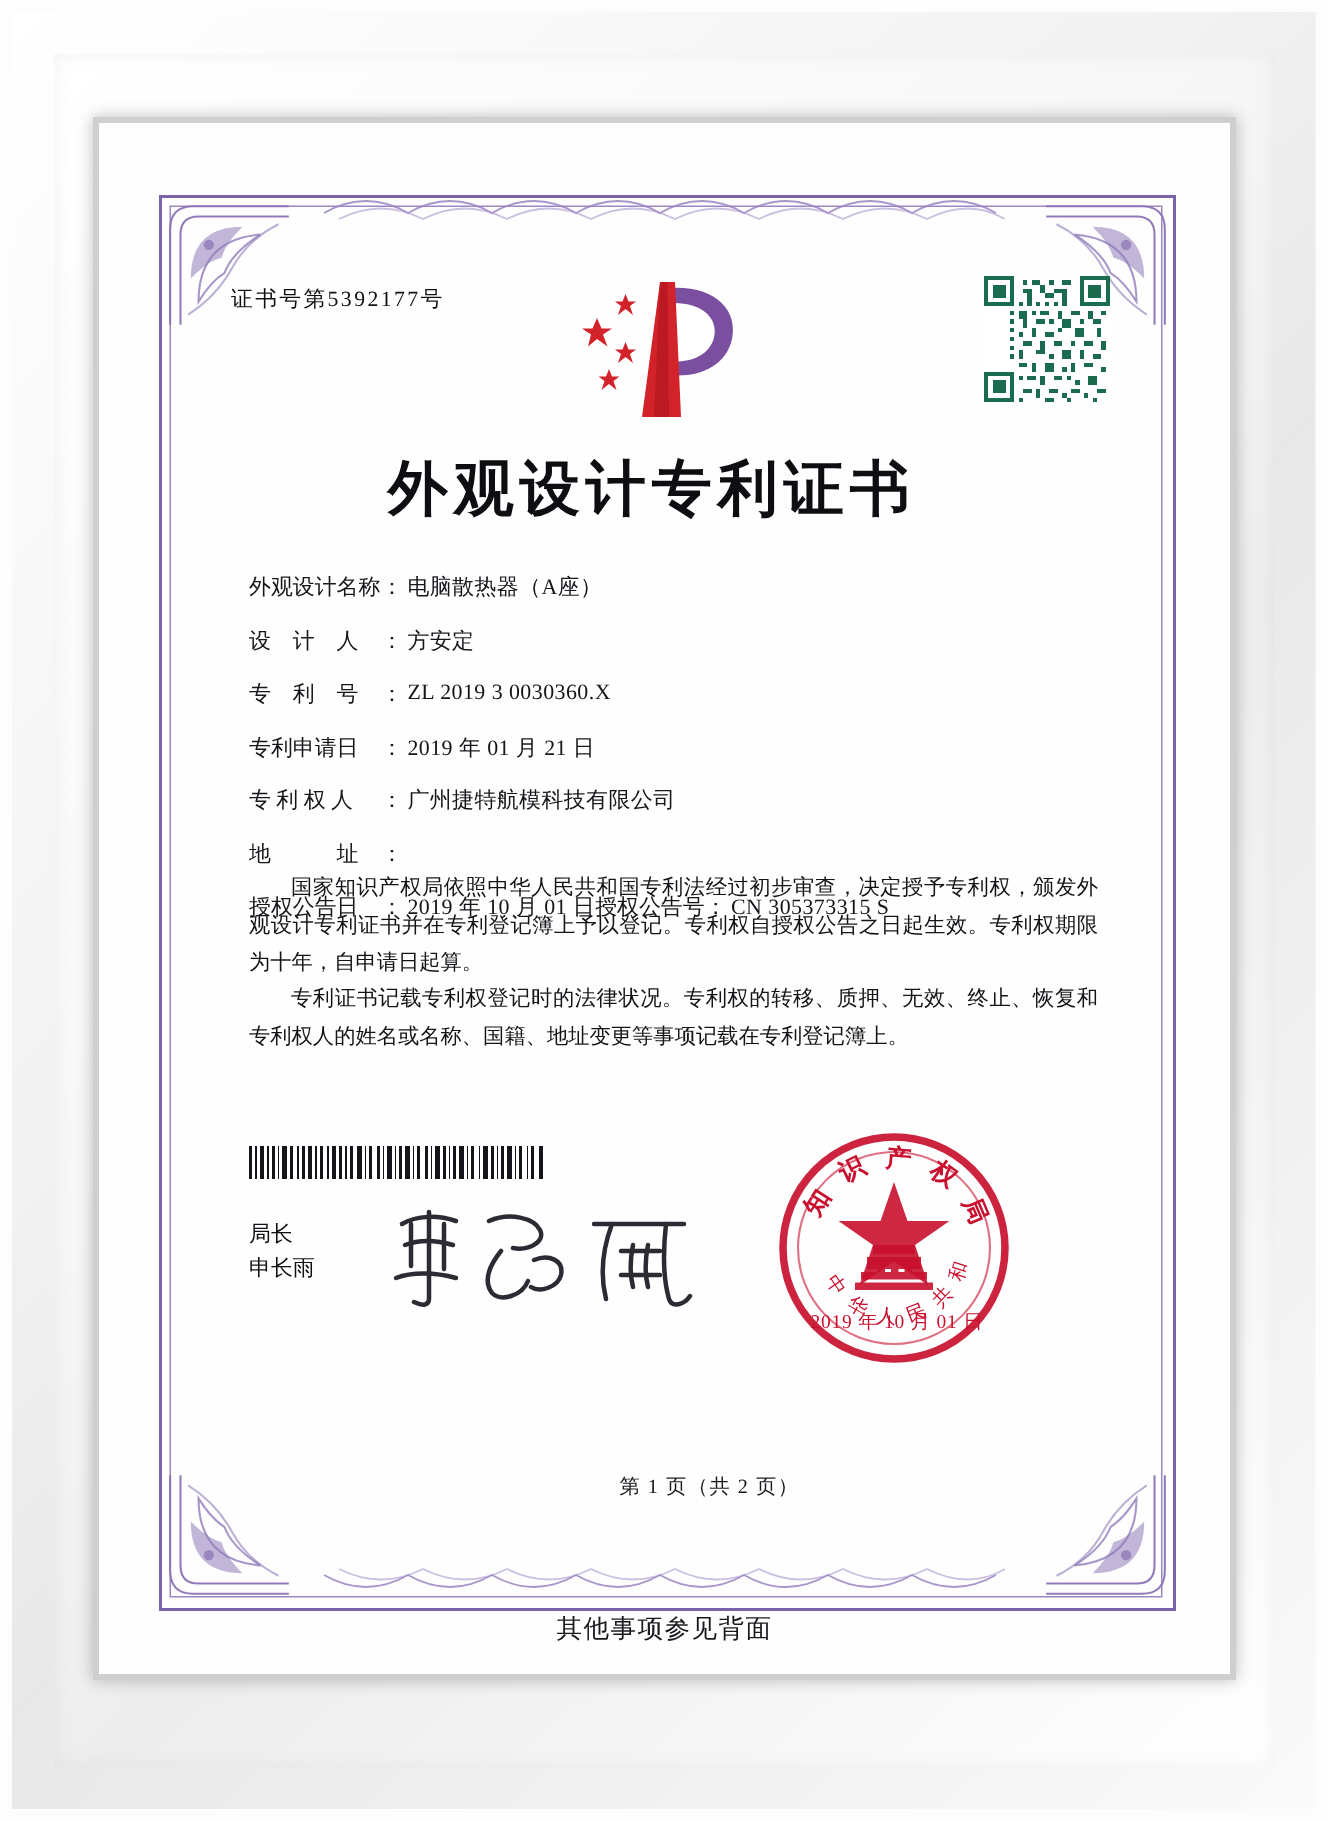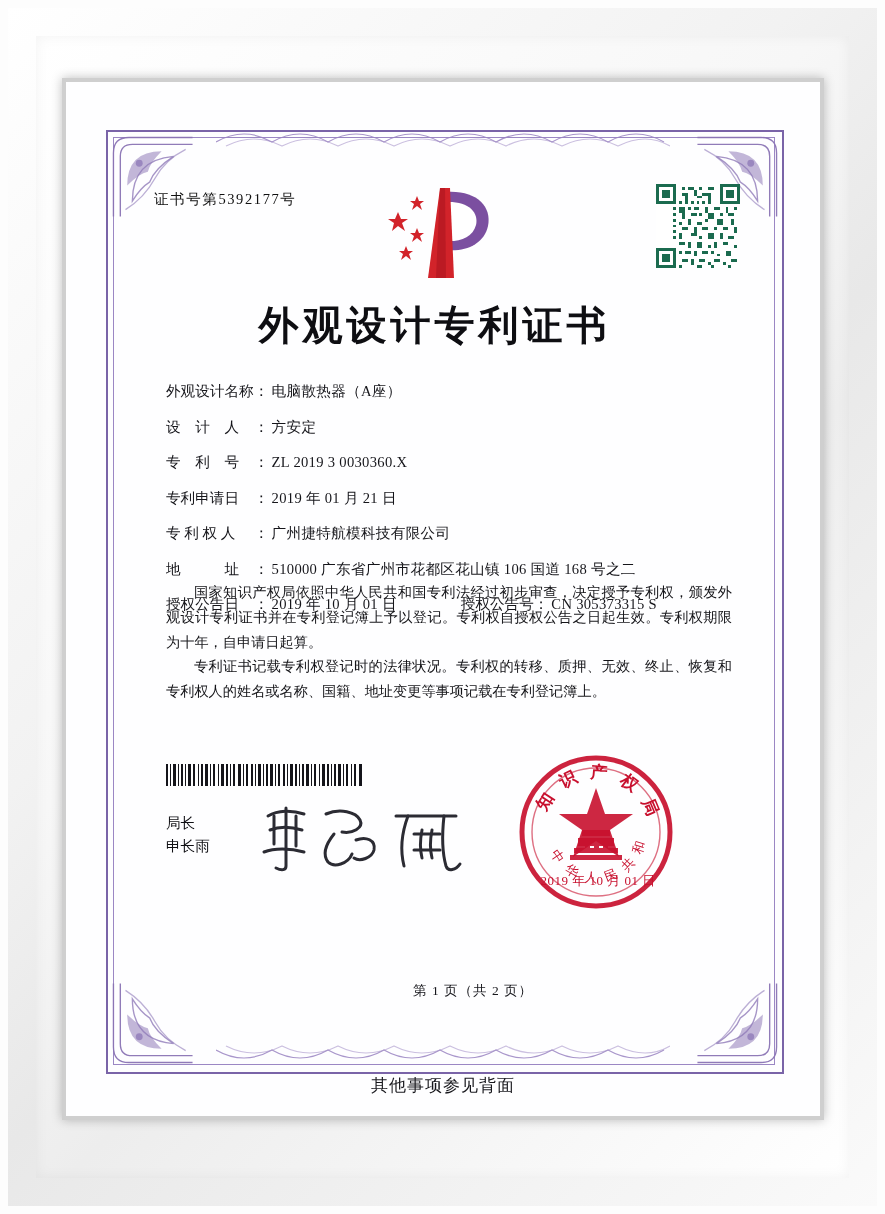--- a/index.html
+++ b/index.html
@@ -143,21 +143,20 @@
     width: 88px;
     letter-spacing: 0px;
   }
   .field-colon {
     margin-right: 3px;
   }
   .field-value {
     letter-spacing: .3px;
   }
   .field-row.two-col .second {
-    margin-left: 64px;
   }
   .second-label { letter-spacing: 0px; }
 
   .para {
     position: absolute;
     left: 100px;
     width: 566px;
     font-size: 14.2px;
     line-height: 25px;
     color: #141418;
@@ -432,21 +431,20 @@
           <span class="field-value">2019 年 01 月 21 日</span>
         </div>
         <div class="field-row">
           <span class="field-label">专 利 权 人</span>
           <span class="field-colon">：</span>
           <span class="field-value">广州捷特航模科技有限公司</span>
         </div>
         <div class="field-row">
           <span class="field-label">地　　　址</span>
           <span class="field-colon">：</span>
-          <span class="field-value">510000 广东省广州市花都区花山镇 106 国道 168 号之二</span>
         </div>
         <div class="field-row two-col">
           <span class="field-label">授权公告日</span>
           <span class="field-colon">：</span>
           <span class="field-value">2019 年 10 月 01 日</span>
           <span class="second">
             <span class="second-label">授权公告号</span><span class="field-colon">：</span><span class="field-value">CN 305373315 S</span>
           </span>
         </div>
       </div>

